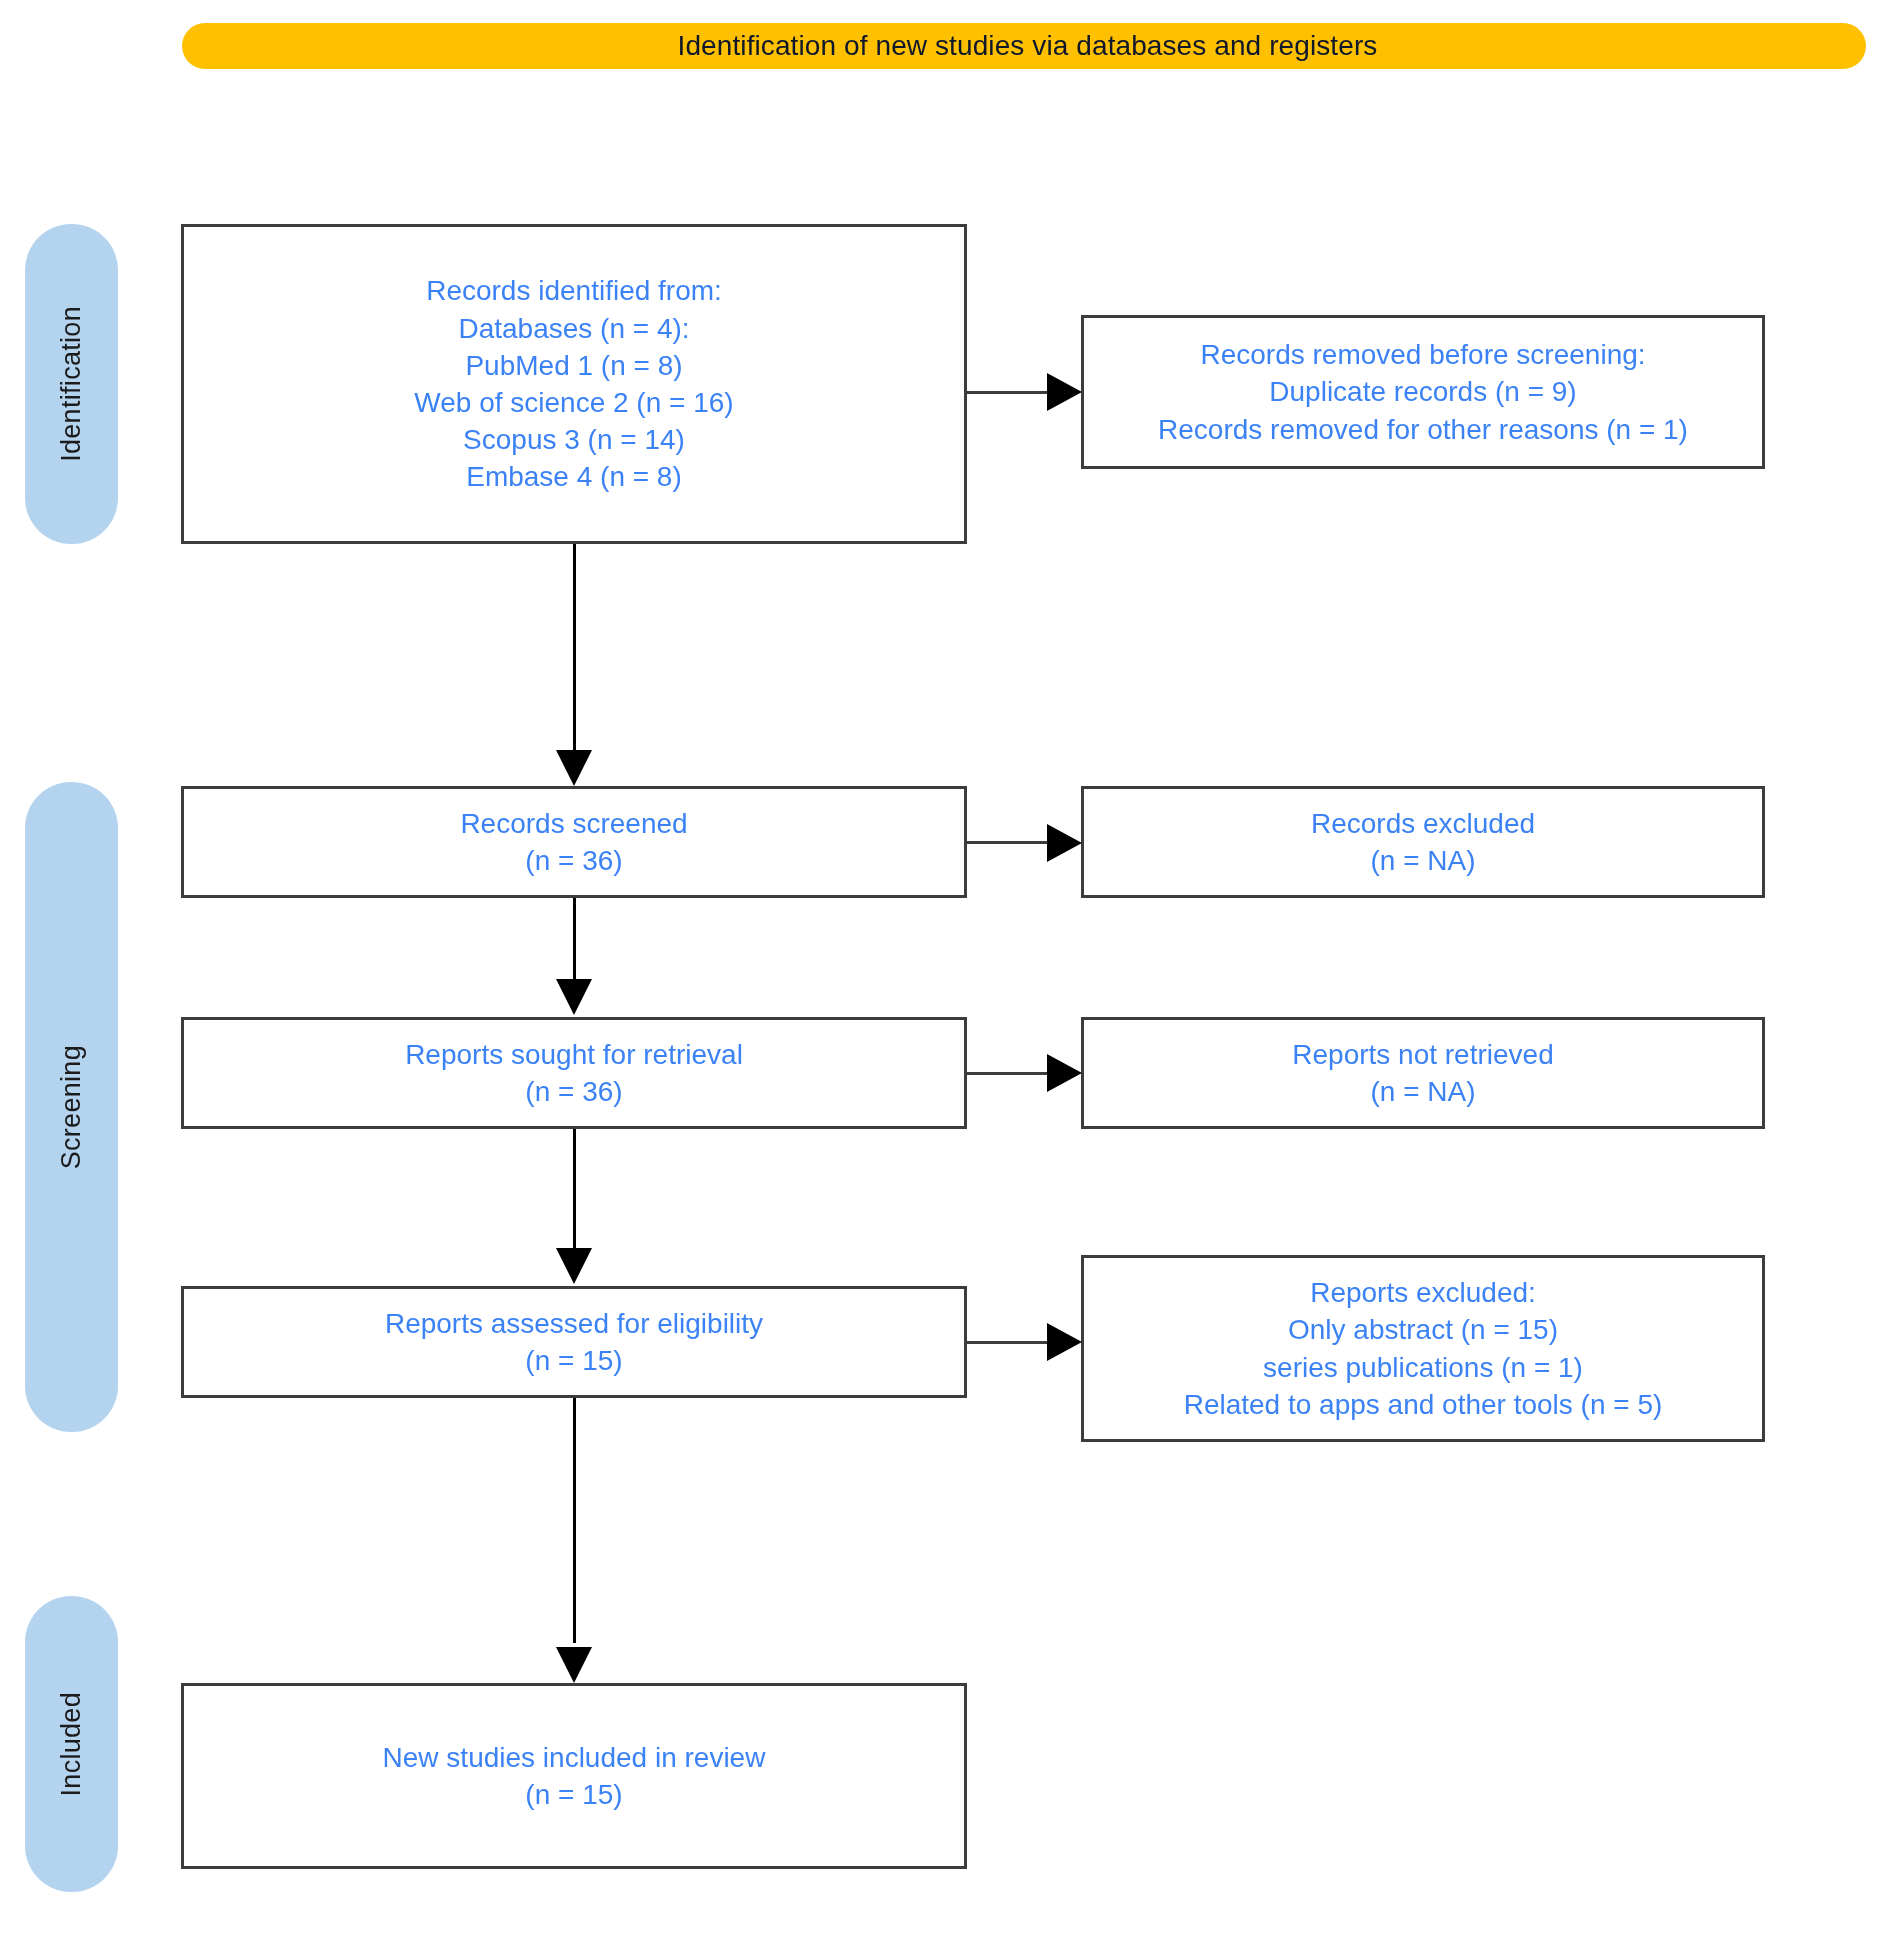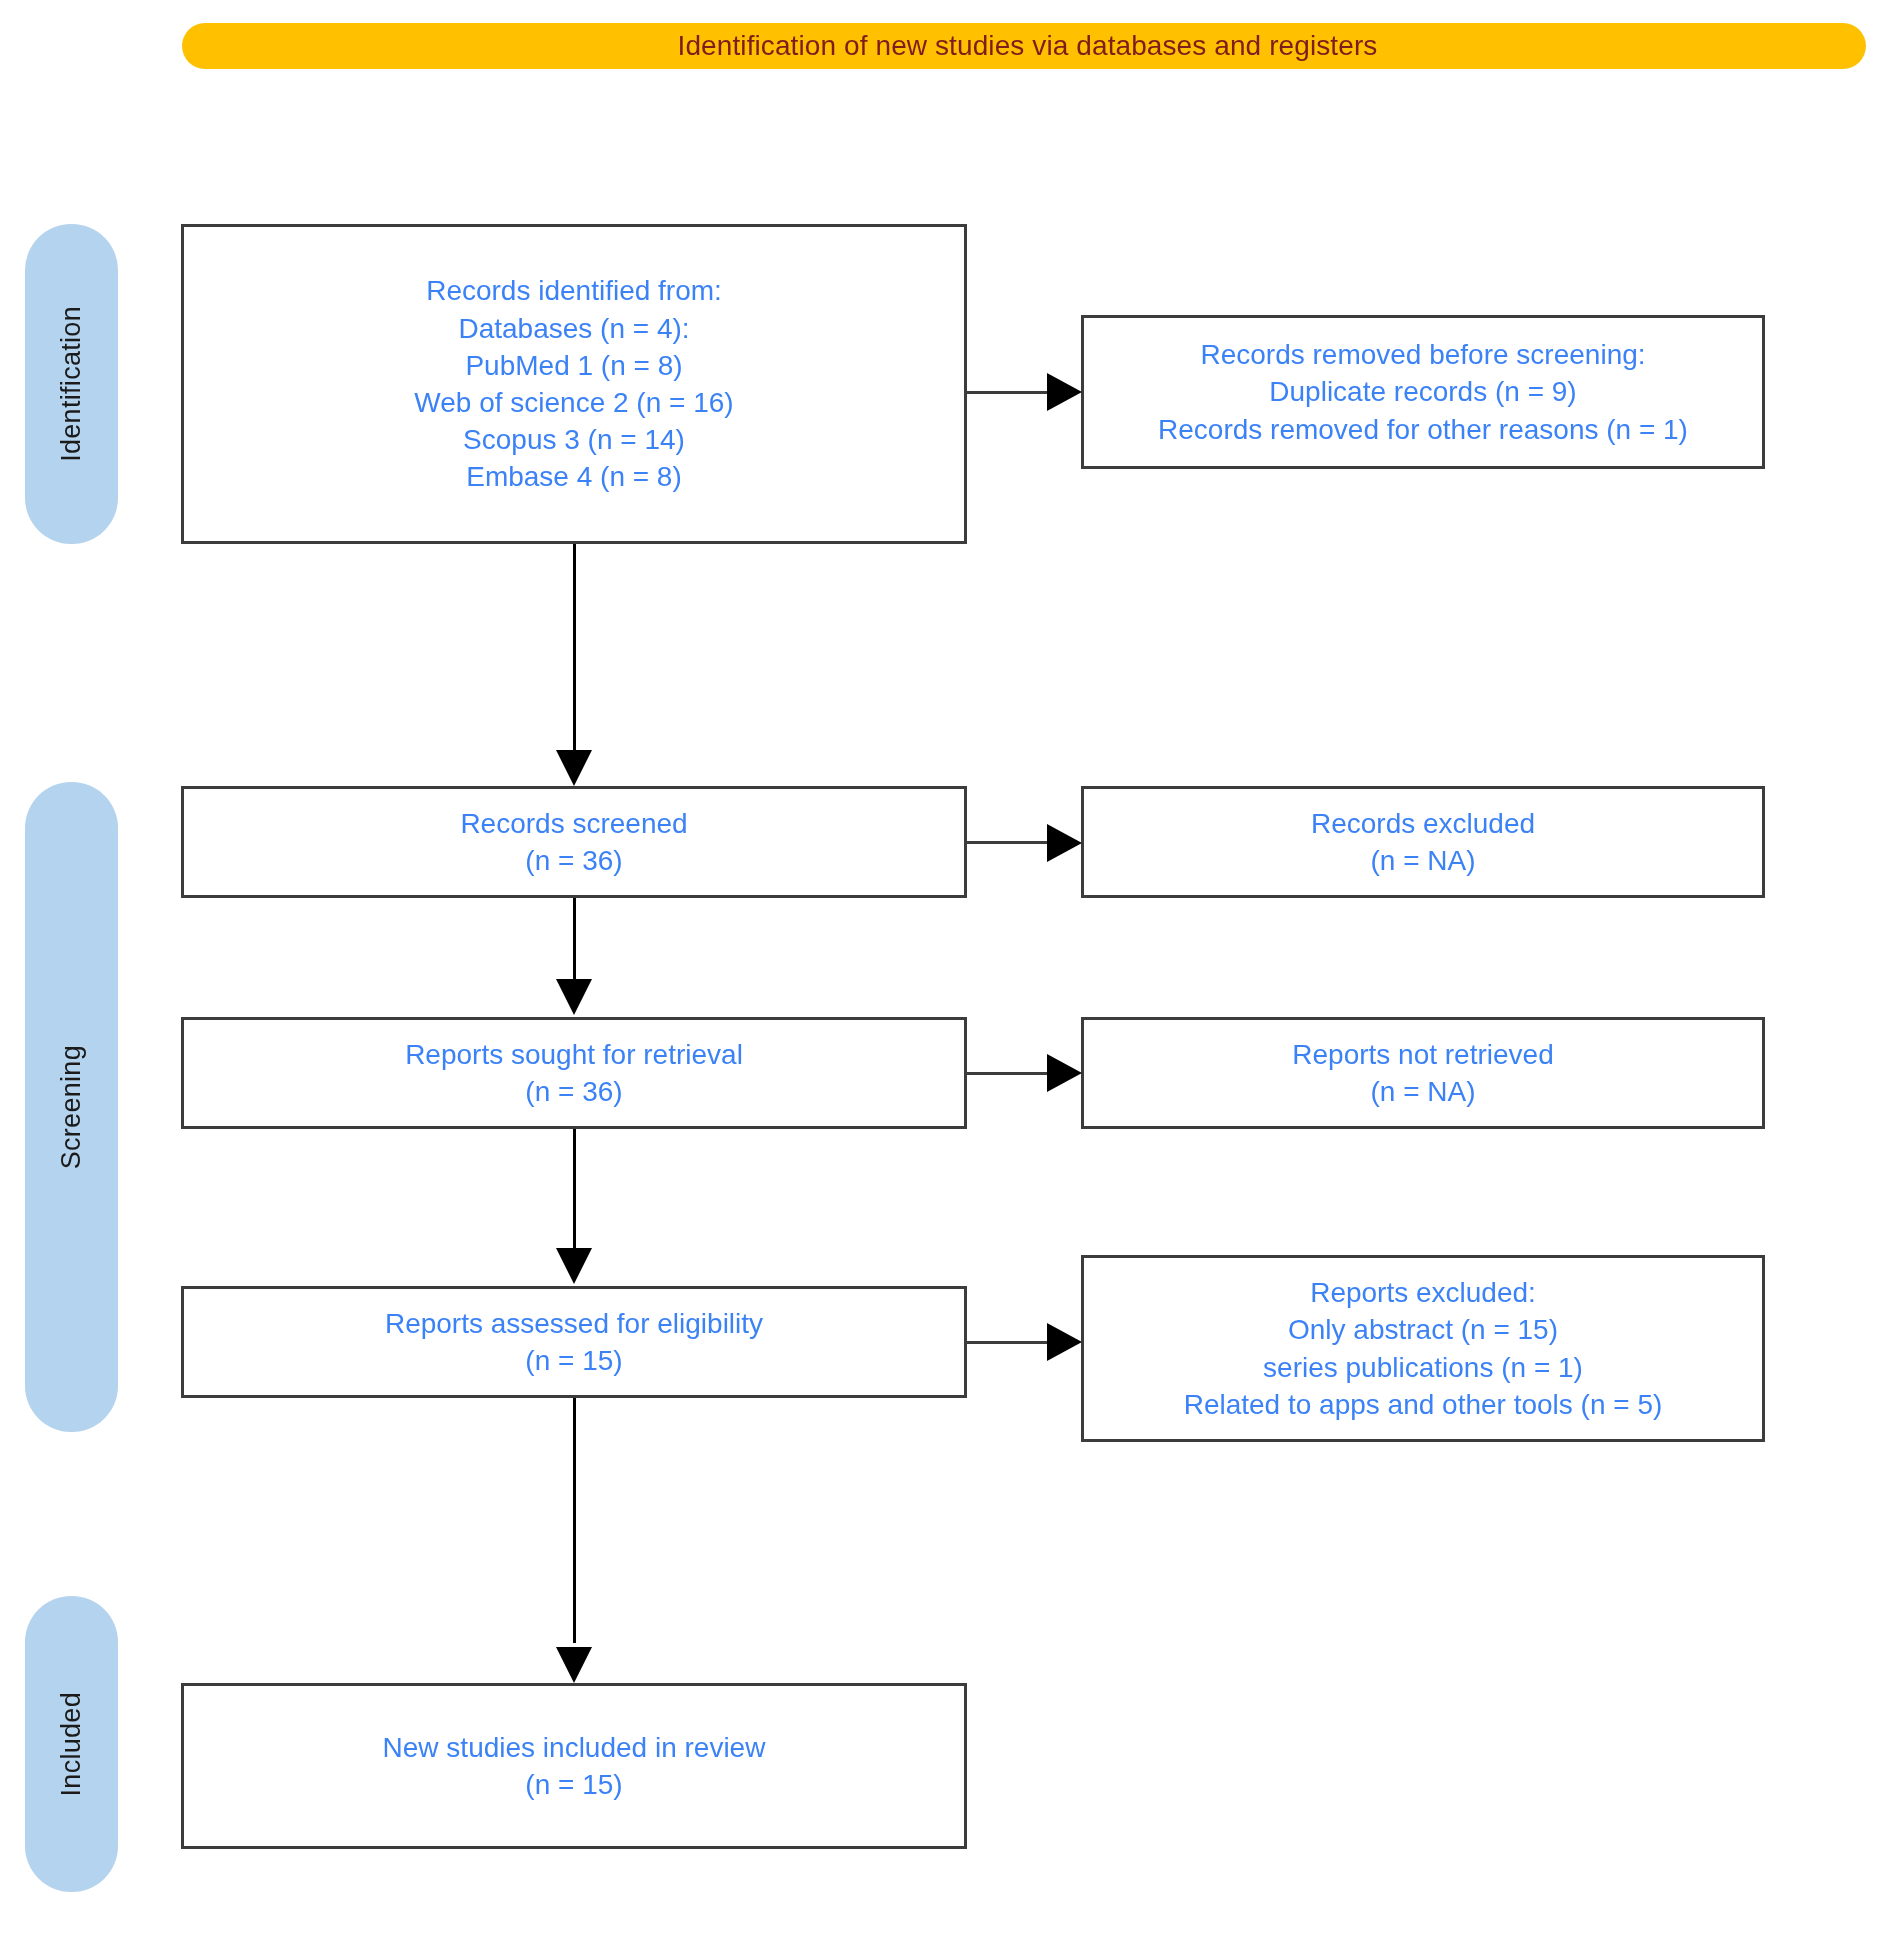--- a/index.html
+++ b/index.html
@@ -4,21 +4,21 @@
 <style>
   html,body{margin:0;padding:0;background:#ffffff;}
   body{width:1903px;height:1936px;position:relative;overflow:hidden;
        font-family:"Liberation Sans","DejaVu Sans",sans-serif;color:#000;}
   #canvas{position:absolute;left:0;top:0;width:1903px;height:1936px;}
 
   
   .banner{position:absolute;left:182px;top:22.5px;width:1684px;height:46px;
           background:#FFC000;border-radius:23px;
           display:flex;align-items:center;justify-content:center;}
-  .banner-label{font-size:28px;color:#7f1d1d;letter-spacing:0.1px;white-space:nowrap;margin-left:7px;}
+  .banner-label{font-size:28px;color:#0f172a;letter-spacing:0.1px;white-space:nowrap;margin-left:7px;}
 
   
   .pill{position:absolute;left:24.5px;width:93px;background:#B4D3EE;border-radius:46px;
         display:flex;align-items:center;justify-content:center;}
   .pill-label{font-size:27px;color:#1b1b1b;white-space:nowrap;
               writing-mode:vertical-rl;transform:rotate(180deg);letter-spacing:0.3px;}
   #pill-identification{top:224px;height:320px;}
   #pill-screening{top:782px;height:650px;}
   #pill-included{top:1596px;height:296px;}
 
@@ -33,21 +33,21 @@
   .col-r{left:1081px;width:684px;}
 
   #box-identified   {top:224px;  height:320px;}
   #box-removed      {top:315px;  height:154px;}
   #box-screened     {top:786px; height:112px;}
   #box-excluded     {top:786px; height:112px;}
   #box-sought       {top:1017px; height:112px;}
   #box-notretrieved {top:1017px; height:112px;}
   #box-assessed     {top:1286px; height:112px;}
   #box-repexcluded  {top:1255px; height:187px;}
-  #box-included     {top:1683px; height:166px;}
+  #box-included     {top:1683px; height:186px;}
 
   
   .vline{position:absolute;left:573px;width:3.2px;background:#000;}
   .vhead{position:absolute;width:0;height:0;border-left:18.7px solid transparent;
          border-right:18.7px solid transparent;border-top:36px solid #000;}
   .hline{position:absolute;height:3.2px;background:#3c3c3c;}
   .hhead{position:absolute;width:0;height:0;border-top:19.3px solid transparent;
          border-bottom:19.3px solid transparent;border-left:35px solid #000;}
 
   #v1{top:544px;height:212px;}            #v1h{left:556px;top:750px;}

